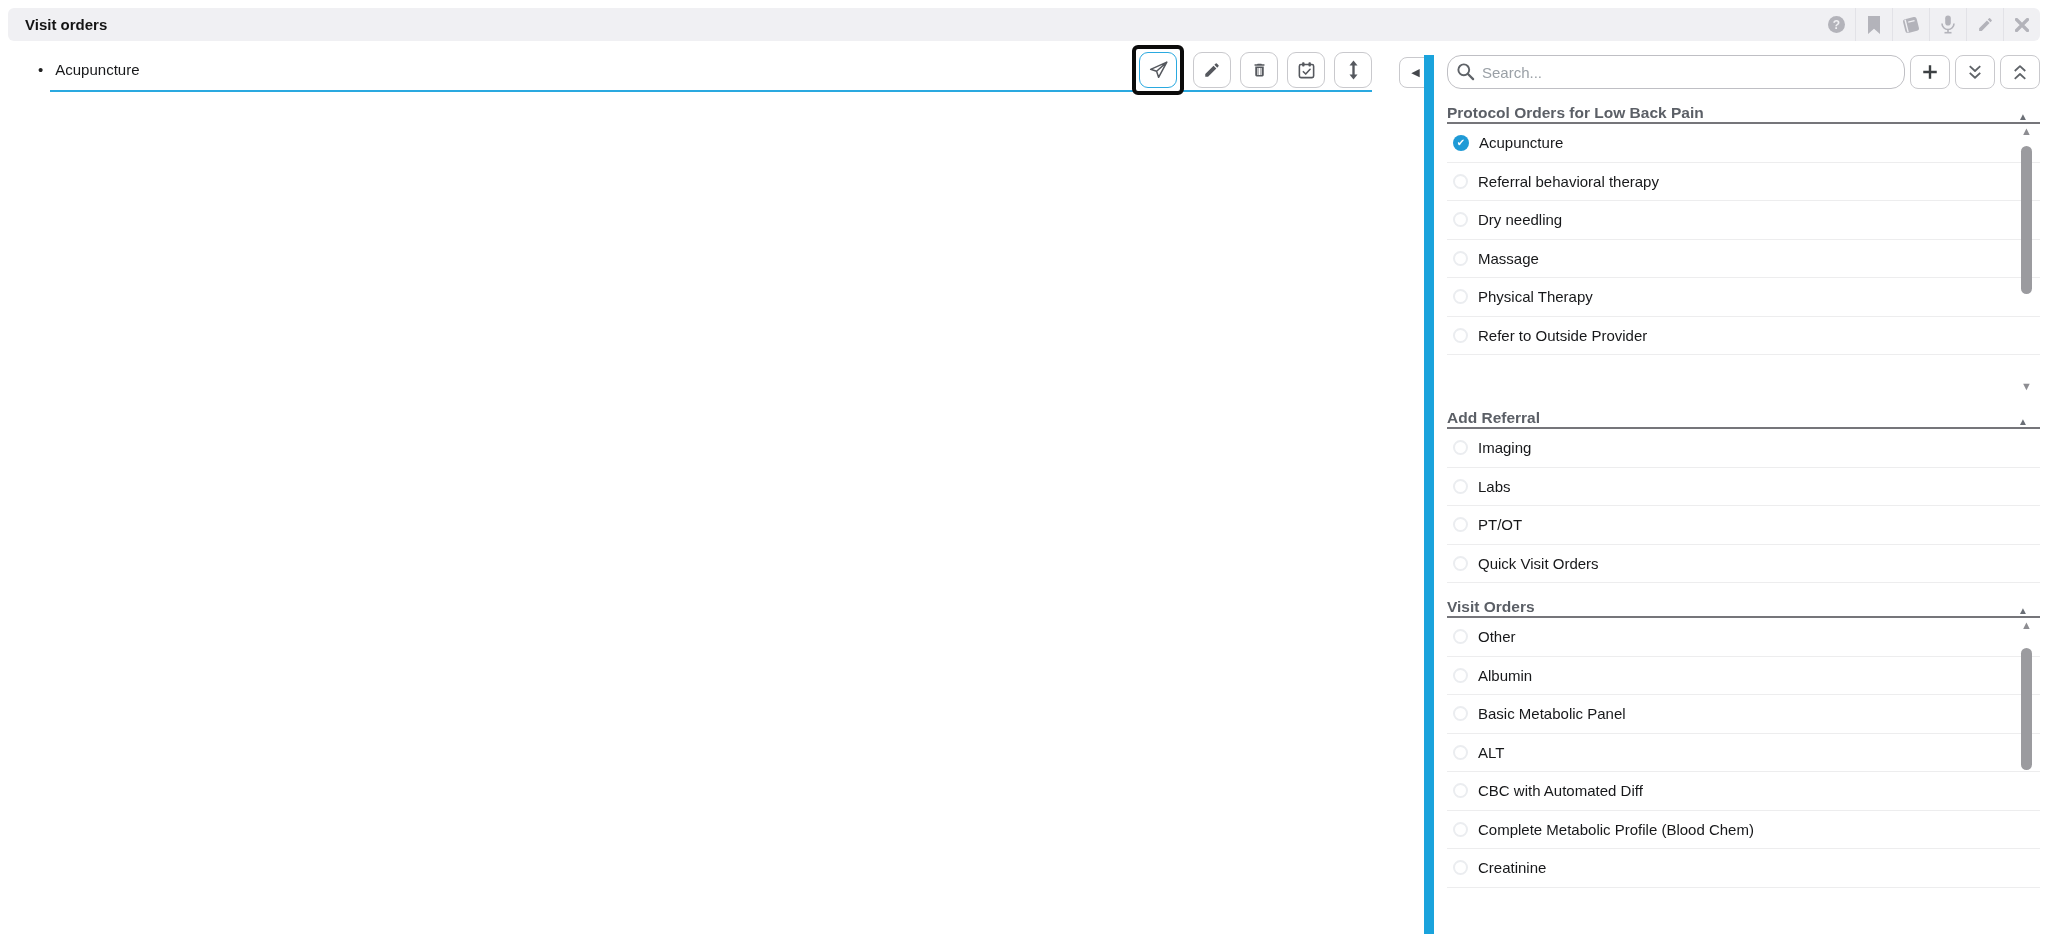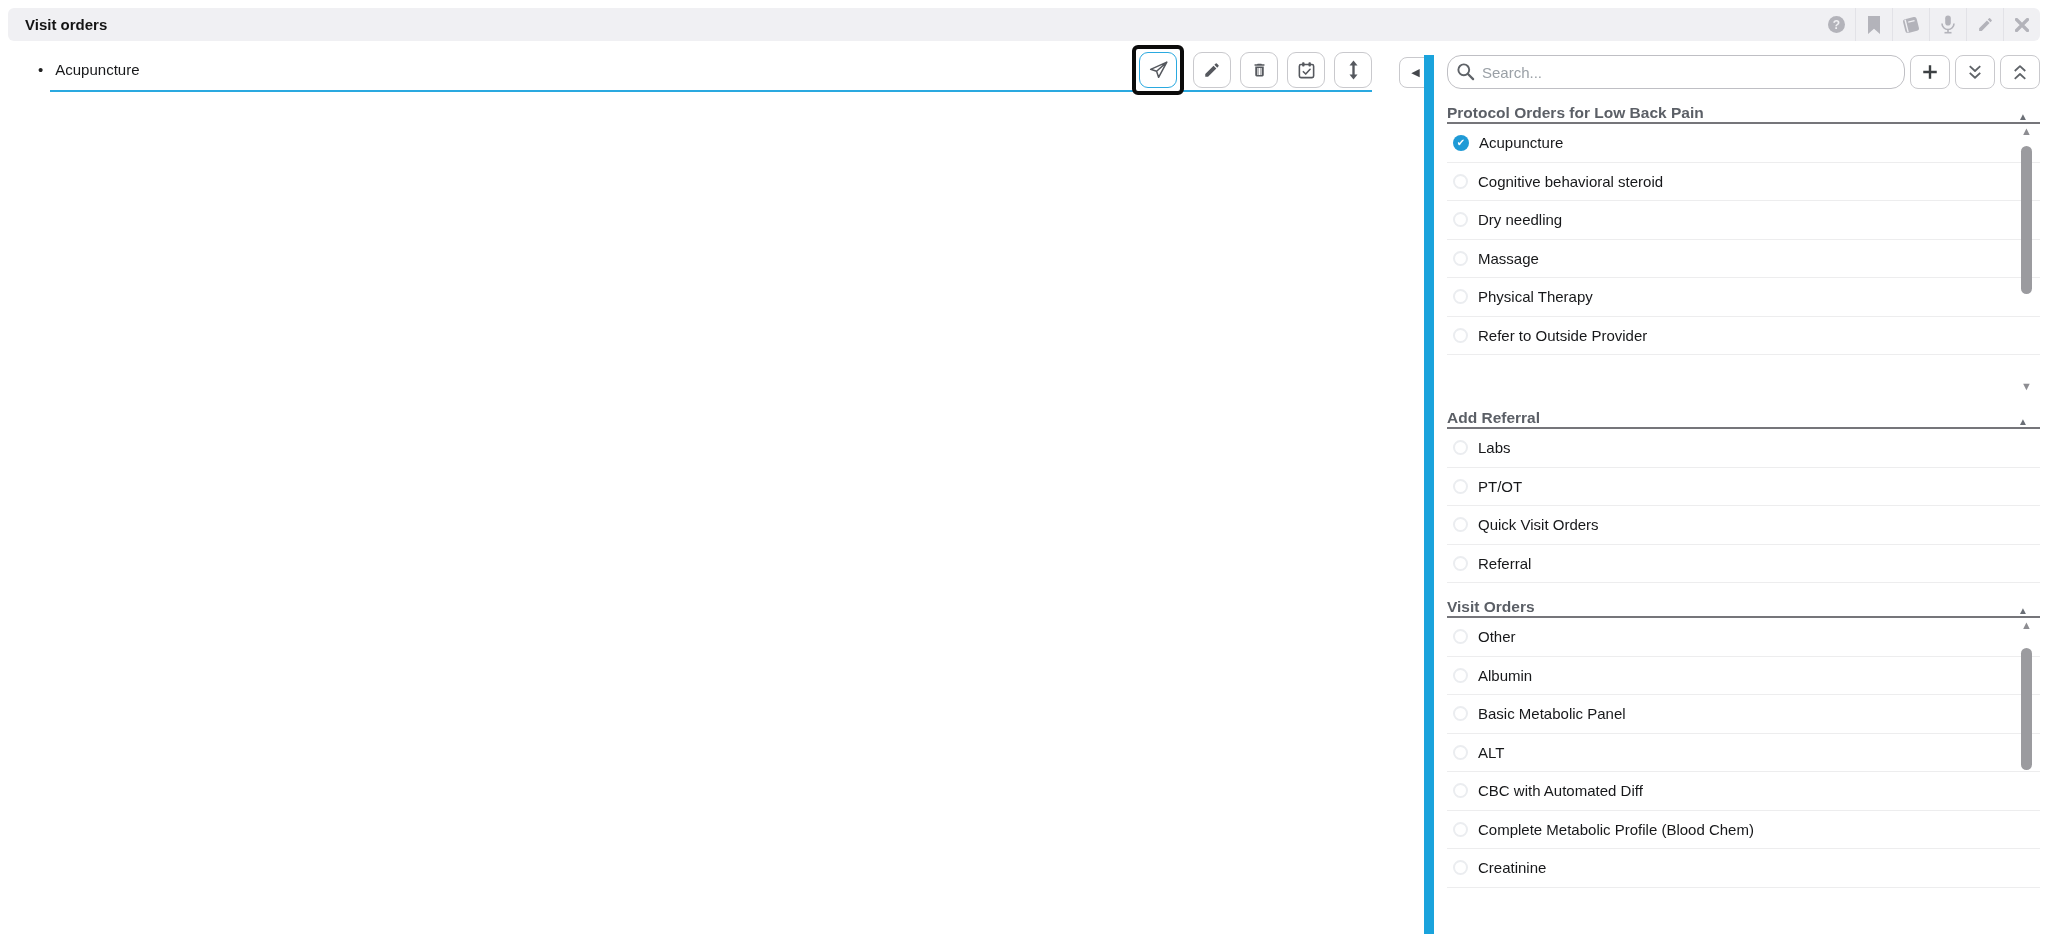--- a/index.html
+++ b/index.html
@@ -199,21 +199,21 @@
   </div>
   <div class="item-list" style="height:270px">
 
       <div class="list-row">
         <span class="row-check checked"></span>
         <span class="row-label">Acupuncture</span>
       </div>
 
       <div class="list-row">
         <span class="row-check"></span>
-        <span class="row-label">Cognitive behavioral steroid</span>
+        <span class="row-label">Referral behavioral therapy</span>
       </div>
 
       <div class="list-row">
         <span class="row-check"></span>
         <span class="row-label">Dry needling</span>
       </div>
 
 
       <div class="list-row">
         <span class="row-check"></span>
@@ -235,40 +235,40 @@
       <span class="sb-arrow sb-down">▼</span>
     </div>
   </div>
 
   <div class="section-header">
     <span class="section-title">Add Referral</span>
     <span class="section-caret">▲</span>
   </div>
   <div class="item-list">
 
+      <div class="list-row">
+        <span class="row-check"></span>
+        <span class="row-label">Imaging</span>
+      </div>
 
       <div class="list-row">
         <span class="row-check"></span>
         <span class="row-label">Labs</span>
       </div>
 
       <div class="list-row">
         <span class="row-check"></span>
         <span class="row-label">PT/OT</span>
       </div>
 
       <div class="list-row">
         <span class="row-check"></span>
         <span class="row-label">Quick Visit Orders</span>
       </div>
 
-      <div class="list-row">
-        <span class="row-check"></span>
-        <span class="row-label">Referral</span>
-      </div>
     </div>
 
   <div class="section-header">
     <span class="section-title">Visit Orders</span>
     <span class="section-caret">▲</span>
   </div>
   <div class="item-list" style="height:358px">
 
       <div class="list-row">
         <span class="row-check"></span>

